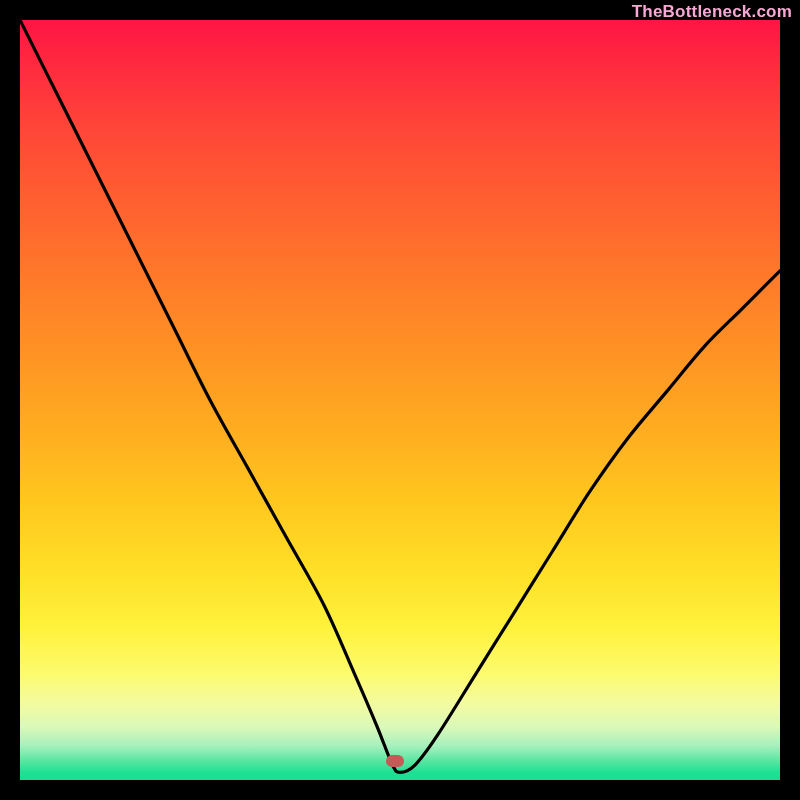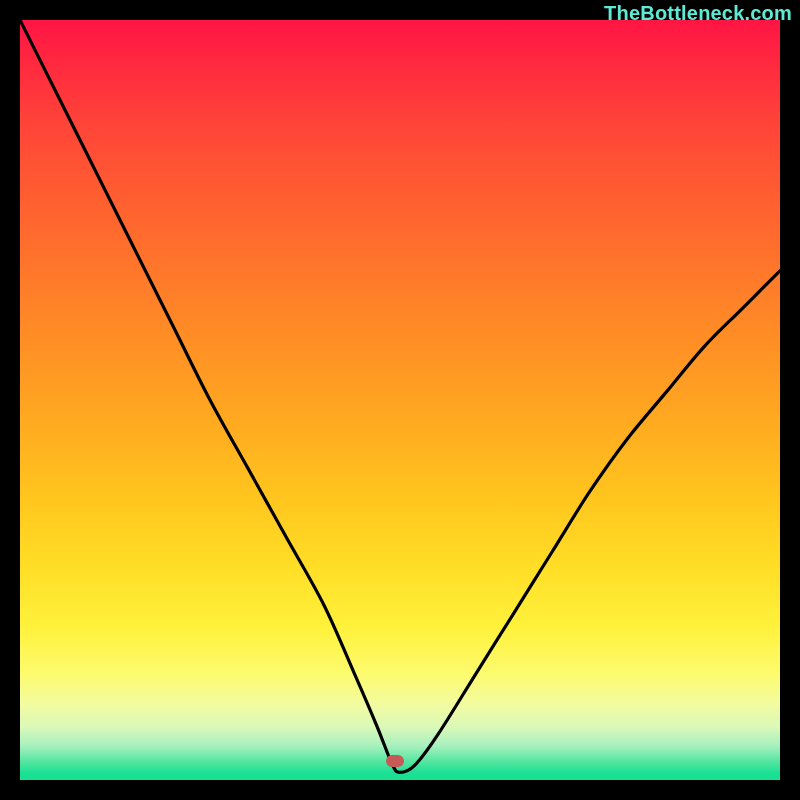--- a/index.html
+++ b/index.html
@@ -13,22 +13,22 @@
   .outer {
     position: relative;
     width: 800px;
     height: 800px;
     background: #000;
   }
   .watermark {
     position: absolute;
     top: 2px;
     right: 8px;
-    color: #5eead4;
-    font-size: 20px;
+    color: #f9a8d4;
+    font-size: 17px;
     font-weight: 600;
     letter-spacing: 0.2px;
     z-index: 5;
     user-select: none;
   }
   .plot {
     position: absolute;
     left: 20px;
     top: 20px;
     width: 760px;

